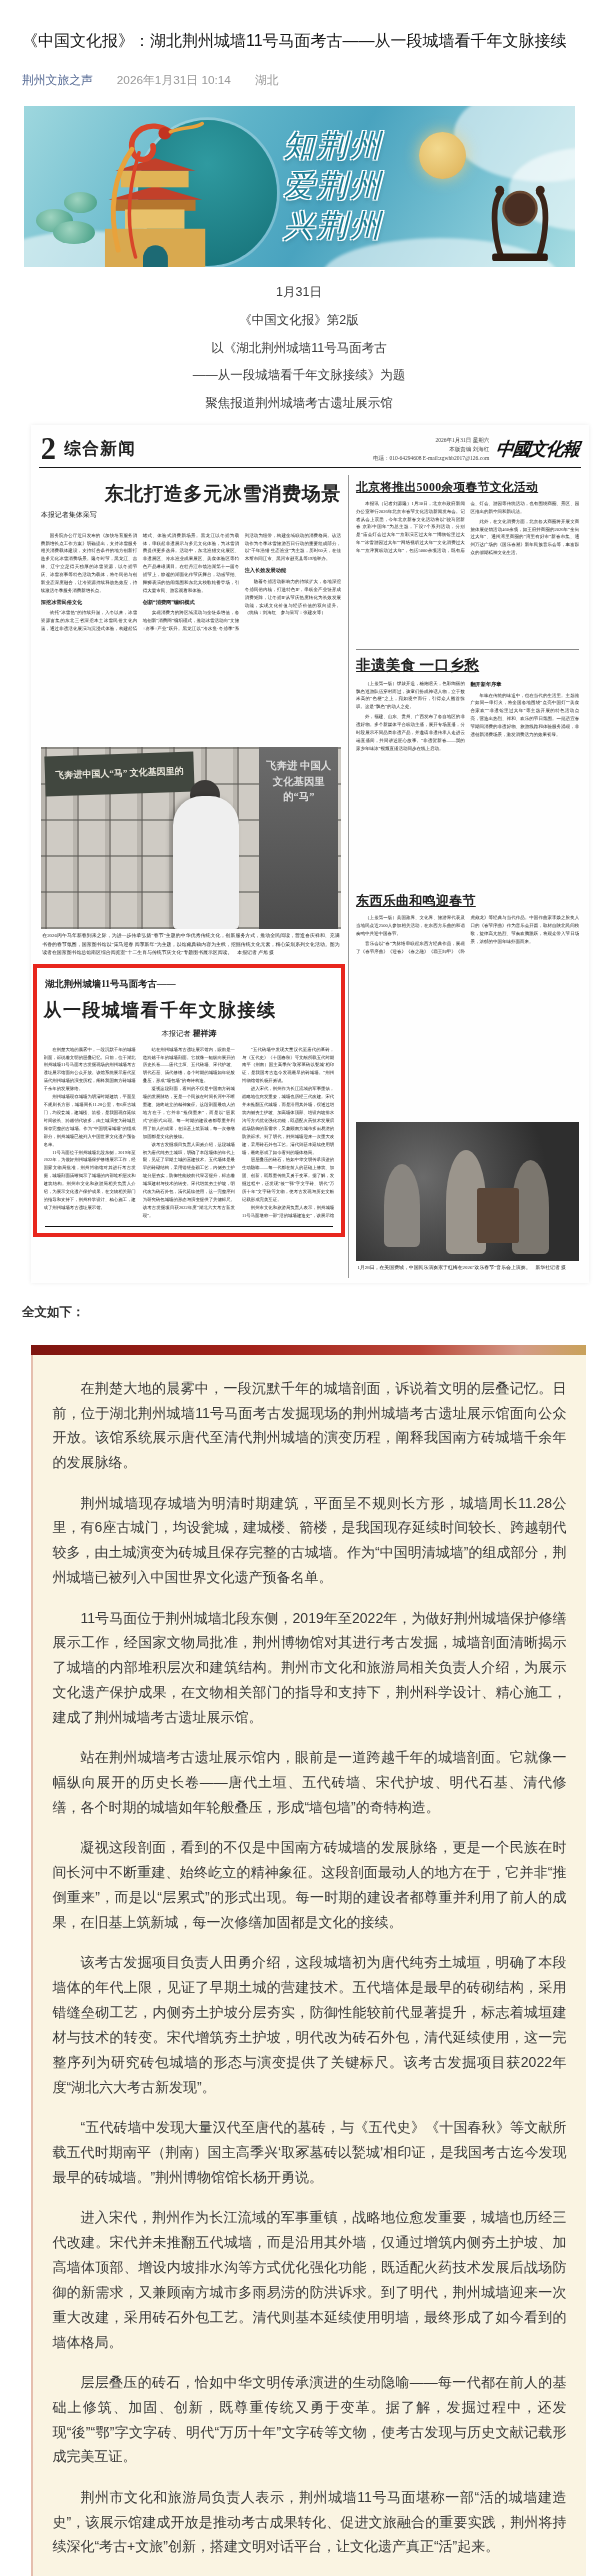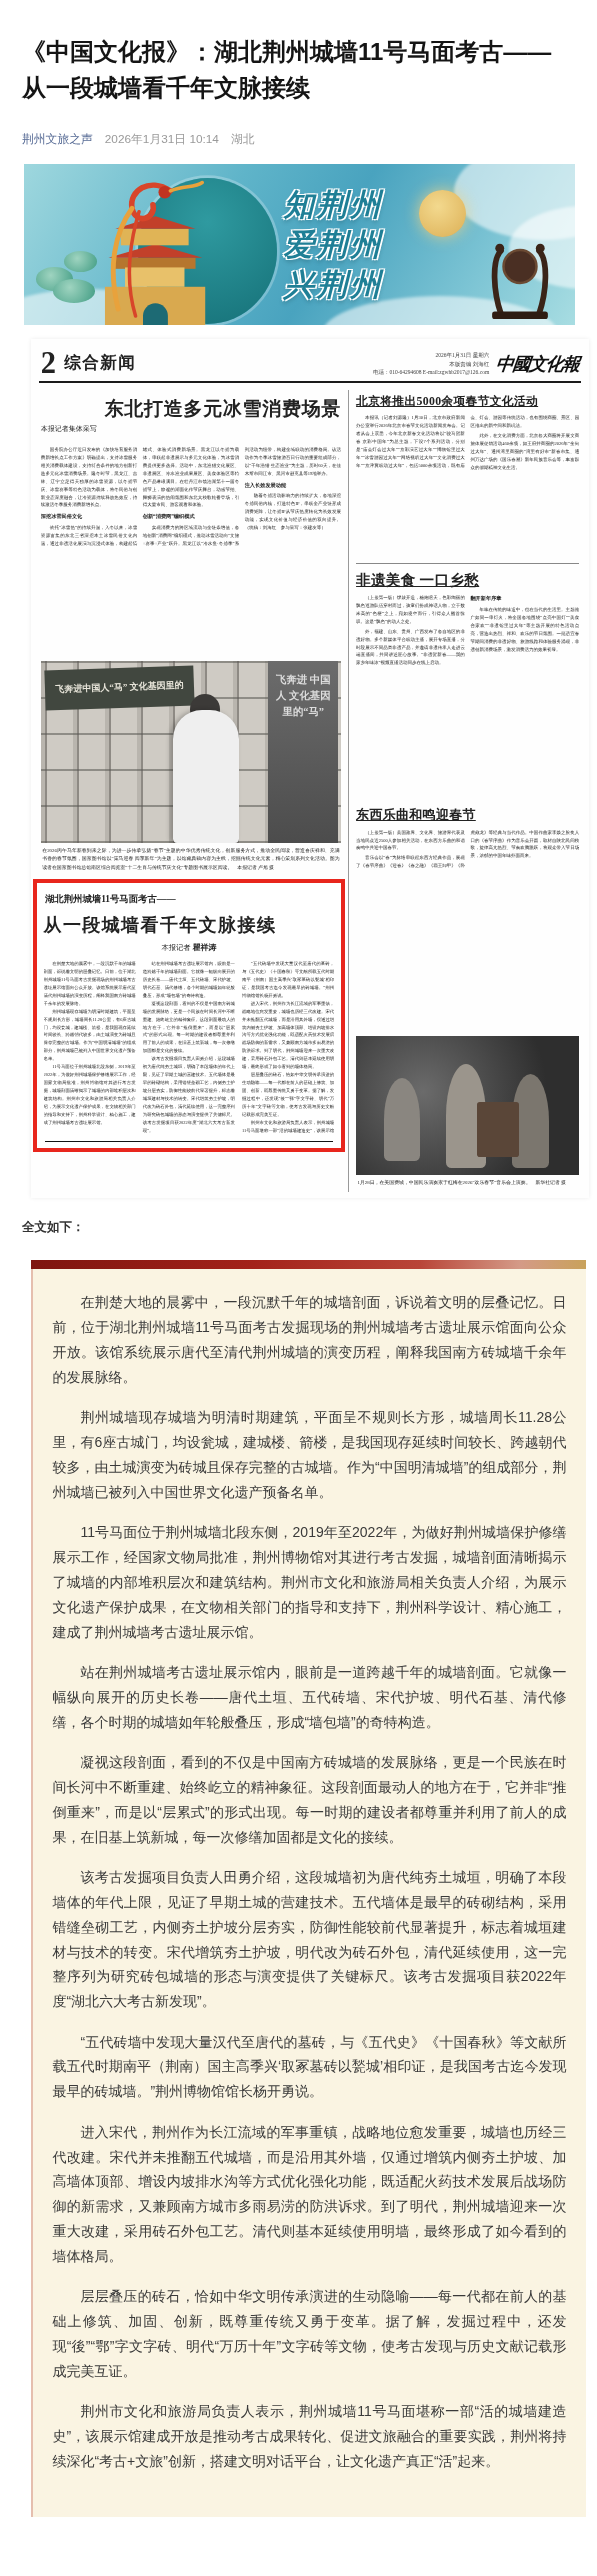--- a/index.html
+++ b/index.html
@@ -1,33 +1,33 @@
 <!DOCTYPE html>
 <html style="font-size:11px"><head>
 <meta charset="utf-8">
 <style>
   html,body{margin:0;padding:0;}
   body{width:598px;background:#ffffff;font-family:"Liberation Sans","DejaVu Sans",sans-serif;color:#222;}
   .wrap{width:598px;}
 
   
-  .title{padding:18px 31px 0 22px;font-size:24px;line-height:1.5;font-weight:bold;color:#151515;}
-  .byline{display:flex;align-items:center;gap:12px;padding:9.7px 22px 0 22px;font-size:11.8px;}
+  .title{padding:18px 31px 0 22px;font-size:16px;line-height:1.5;font-weight:normal;color:#151515;}
+  .byline{display:flex;align-items:center;gap:24px;padding:9.7px 22px 0 22px;font-size:11.8px;}
   .byline .author{color:#576b95;cursor:pointer;}
   .byline .meta{color:#9a9a9a;}
 
   
   .banner{position:relative;margin:16.6px auto 0 auto;width:551px;height:161px;overflow:hidden;
     background:linear-gradient(120deg,#9ed7de 0%,#5fb4c9 35%,#49a3bf 55%,#7cc4d4 80%,#a8dde2 100%);}
   .banner .cloud{position:absolute;background:rgba(255,255,255,.55);border-radius:50%;filter:blur(1.4px);}
   .banner .sun{position:absolute;left:395px;top:26px;width:47px;height:47px;border-radius:50%;
     background:radial-gradient(circle at 40% 35%,#f3d98e,#dcaf55);box-shadow:0 0 15.3px rgba(240,210,130,.8);}
   .banner .circle{position:absolute;left:114px;top:14px;width:139px;height:146px;border-radius:50%;
     background:radial-gradient(circle at 50% 30%,#2f9aa0,#157077);box-shadow:0 0 0 2.8px rgba(255,255,255,.25);}
-  .banner .slogan{position:absolute;left:260px;top:19.4px;font-weight:700;font-size:30.5px;line-height:40px;letter-spacing:2.8px;
+  .banner .slogan{position:absolute;left:260px;top:19.4px;font-weight:400;font-size:30.5px;line-height:40px;letter-spacing:2.8px;
     color:#1f7f96;text-shadow:-1.4px -1.4px 0 #fff,1.4px -1.4px 0 #fff,-1.4px 1.4px 0 #fff,1.4px 1.4px 0 #fff,0 2.8px 4.2px rgba(20,60,70,.35);
     font-style:italic;}
   .banner .pine{position:absolute;left:12.5px;top:82px;width:83px;height:62px;}
   .banner .pine i{position:absolute;border-radius:50%;background:radial-gradient(circle at 40% 35%,#9fd4c0,#3f9b82);}
   .banner .artifact{position:absolute;right:19.4px;bottom:7px;width:76px;height:90px;}
   .gate-svg{position:absolute;left:15.3px;top:26px;}
   .phoenix-svg{position:absolute;left:42px;top:5.5px;}
 
   
   .intro{margin-top:19.4px;text-align:center;font-size:12.5px;color:#3c3c3c;}
@@ -62,21 +62,21 @@
   .np-caption{font-size:4.9px;line-height:1.7;color:#222;margin:3.5px 1.4px 5.5px 1.4px;text-align:justify;}
 
   
   .np-photo{position:relative;height:182px;margin-top:4.2px;overflow:hidden;
     background:
       repeating-linear-gradient(0deg,rgba(90,88,84,.55) 0 2.1px,rgba(0,0,0,0) 2.1px 36px),
       repeating-linear-gradient(90deg,#b9b5ae 0 4.2px,#8e8a84 4.2px 6.2px,#cfcbc4 6.2px 32px);}
   .np-photo .ph-banner{position:absolute;left:4.2px;top:7px;width:149px;height:40px;background:#41473f;
     color:#e8e5da;font-size:9px;font-weight:bold;display:flex;align-items:center;justify-content:center;
     text-align:center;transform:rotate(-2deg);line-height:1.3;}
-  .np-photo .ph-poster{position:absolute;right:2.8px;top:0;width:70px;height:100%;background:linear-gradient(180deg,#6c6c6c,#4c4c4c);
+  .np-photo .ph-poster{position:absolute;right:2.8px;top:0;width:79px;height:100%;background:linear-gradient(180deg,#6c6c6c,#4c4c4c);
     color:#ddd;font-size:10.4px;font-weight:bold;padding:11px 5.5px;box-sizing:border-box;text-align:center;line-height:1.5;}
   .np-photo .ph-person{position:absolute;left:132px;top:49px;width:66px;height:133px;background:#efefef;
     border-radius:29px 29px 4.2px 4.2px;box-shadow:-2.8px 0 5.5px rgba(0,0,0,.25);}
   .np-photo .ph-head{position:absolute;left:149px;top:33px;width:30.5px;height:30.5px;border-radius:50%;background:#3c3a38;}
 
   
   .redbox{position:relative;border:4.9px solid #e8261d;margin:7px 0 0 -8.3px;width:calc(100% + 12.5px);
     box-sizing:border-box;padding:8.3px 7px 4.2px 7px;background:#fff;}
   .rb-kicker{font-size:9.4px;font-weight:bold;margin:1.4px 0 7px 1.4px;}
   .rb-head{font-size:18px;font-weight:bold;text-align:left;letter-spacing:1.4px;margin:2.8px 0 5.5px 0;}
@@ -152,20 +152,27 @@
         <circle cx="92" cy="26" r="7" fill="#3a2418"></circle>
       <rect x="16" y="126" width="88" height="12" rx="4" fill="#2e1c12"></rect>
     </svg>
     <div class="slogan">
       <div>知荆州</div>
       <div>爱荆州</div>
       <div>兴荆州</div>
     </div>
   </div>
 
+  <div class="intro">
+      <p>1月31日</p>
+      <p>《中国文化报》第2版</p>
+      <p>以《湖北荆州城墙11号马面考古</p>
+      <p>——从一段城墙看千年文脉接续》为题</p>
+      <p>聚焦报道荆州城墙考古遗址展示馆</p>
+    </div>
 
   <div class="paper">
     <div class="np-head">
       <div class="np-head-left">
         <span class="np-pageno">2</span>
         <span class="np-section">综合新闻</span>
       </div>
       <div class="np-head-right">
         <div class="np-meta">
           <div>2026年1月31日 星期六</div>

